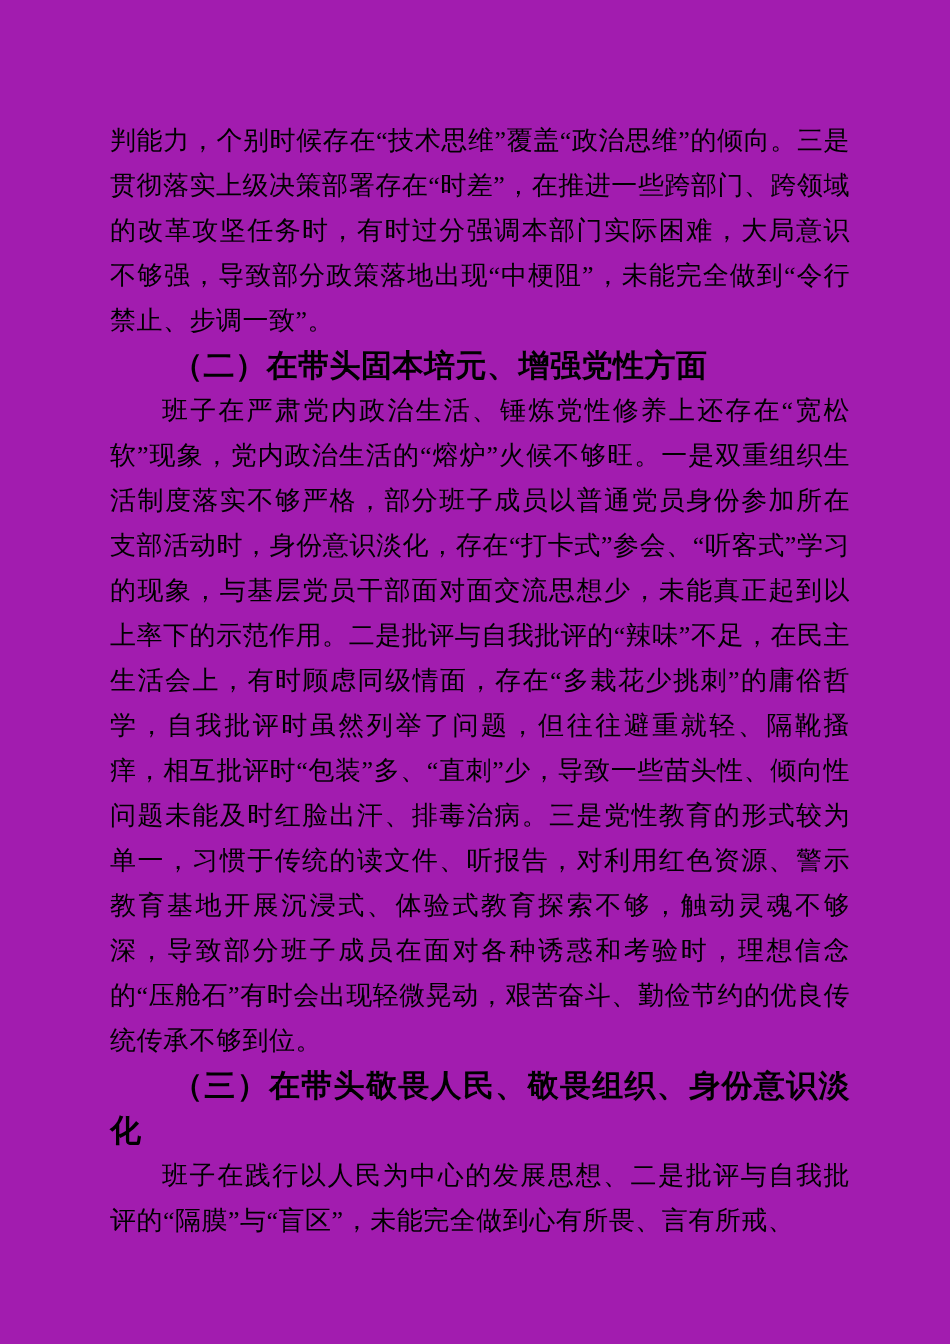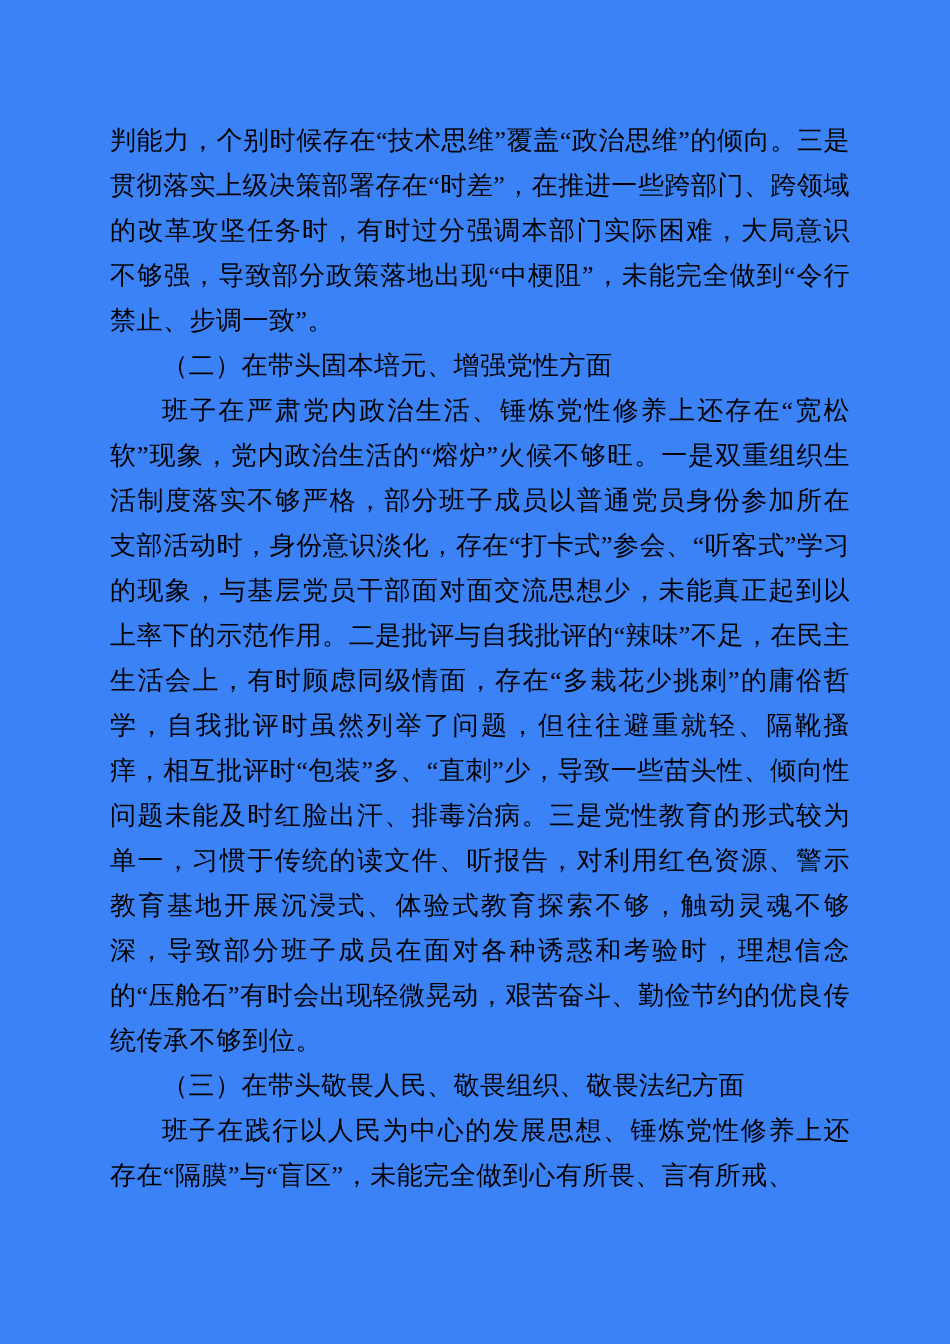--- a/index.html
+++ b/index.html
@@ -10,21 +10,21 @@
   body {
     width: 950px;
     height: 1344px;
     overflow: hidden;
   }
   .page {
     box-sizing: border-box;
     width: 950px;
     height: 1344px;
     padding: 118px 100px 0 110px;
-    background: #3b82f6;
+    background: #a21caf;
     color: #000000;
     font-family: "Liberation Serif", "DejaVu Serif", serif;
     font-size: 26px;
     line-height: 45px;
     letter-spacing: 0.5px;
   }
   .para, .heading {
     margin: 0;
     padding: 0;
     text-align: justify;
@@ -32,31 +32,31 @@
     word-break: break-all;
   }
   .para.indent {
     text-indent: 2em;
     font-family: Liberation Serif, serif;
   }
   .para.continuation {
     text-indent: 0;
   }
   .heading {
-    font-weight: normal;
+    font-weight: bold;
     text-indent: 2em;
-    font-size: 26px;
+    font-size: 31px;
   }
 </style>
 </head>
 <body>
 
 <div class="page">
   <p class="para continuation">判能力，个别时候存在“技术思维”覆盖“政治思维”的倾向。三是贯彻落实上级决策部署存在“时差”，在推进一些跨部门、跨领域的改革攻坚任务时，有时过分强调本部门实际困难，大局意识不够强，导致部分政策落地出现“中梗阻”，未能完全做到“令行禁止、步调一致”。</p>
 
   <p class="heading">（二）在带头固本培元、增强党性方面</p>
 
   <p class="para indent">班子在严肃党内政治生活、锤炼党性修养上还存在“宽松软”现象，党内政治生活的“熔炉”火候不够旺。一是双重组织生活制度落实不够严格，部分班子成员以普通党员身份参加所在支部活动时，身份意识淡化，存在“打卡式”参会、“听客式”学习的现象，与基层党员干部面对面交流思想少，未能真正起到以上率下的示范作用。二是批评与自我批评的“辣味”不足，在民主生活会上，有时顾虑同级情面，存在“多栽花少挑刺”的庸俗哲学，自我批评时虽然列举了问题，但往往避重就轻、隔靴搔痒，相互批评时“包装”多、“直刺”少，导致一些苗头性、倾向性问题未能及时红脸出汗、排毒治病。三是党性教育的形式较为单一，习惯于传统的读文件、听报告，对利用红色资源、警示教育基地开展沉浸式、体验式教育探索不够，触动灵魂不够深，导致部分班子成员在面对各种诱惑和考验时，理想信念的“压舱石”有时会出现轻微晃动，艰苦奋斗、勤俭节约的优良传统传承不够到位。</p>
 
-  <p class="heading">（三）在带头敬畏人民、敬畏组织、敬畏法纪方面</p>
+  <p class="heading">（三）在带头敬畏人民、敬畏组织、身份意识淡化</p>
 
-  <p class="para indent">班子在践行以人民为中心的发展思想、锤炼党性修养上还存在“隔膜”与“盲区”，未能完全做到心有所畏、言有所戒、</p>
+  <p class="para indent">班子在践行以人民为中心的发展思想、二是批评与自我批评的“隔膜”与“盲区”，未能完全做到心有所畏、言有所戒、</p>
 </div>
 
 </body></html>

